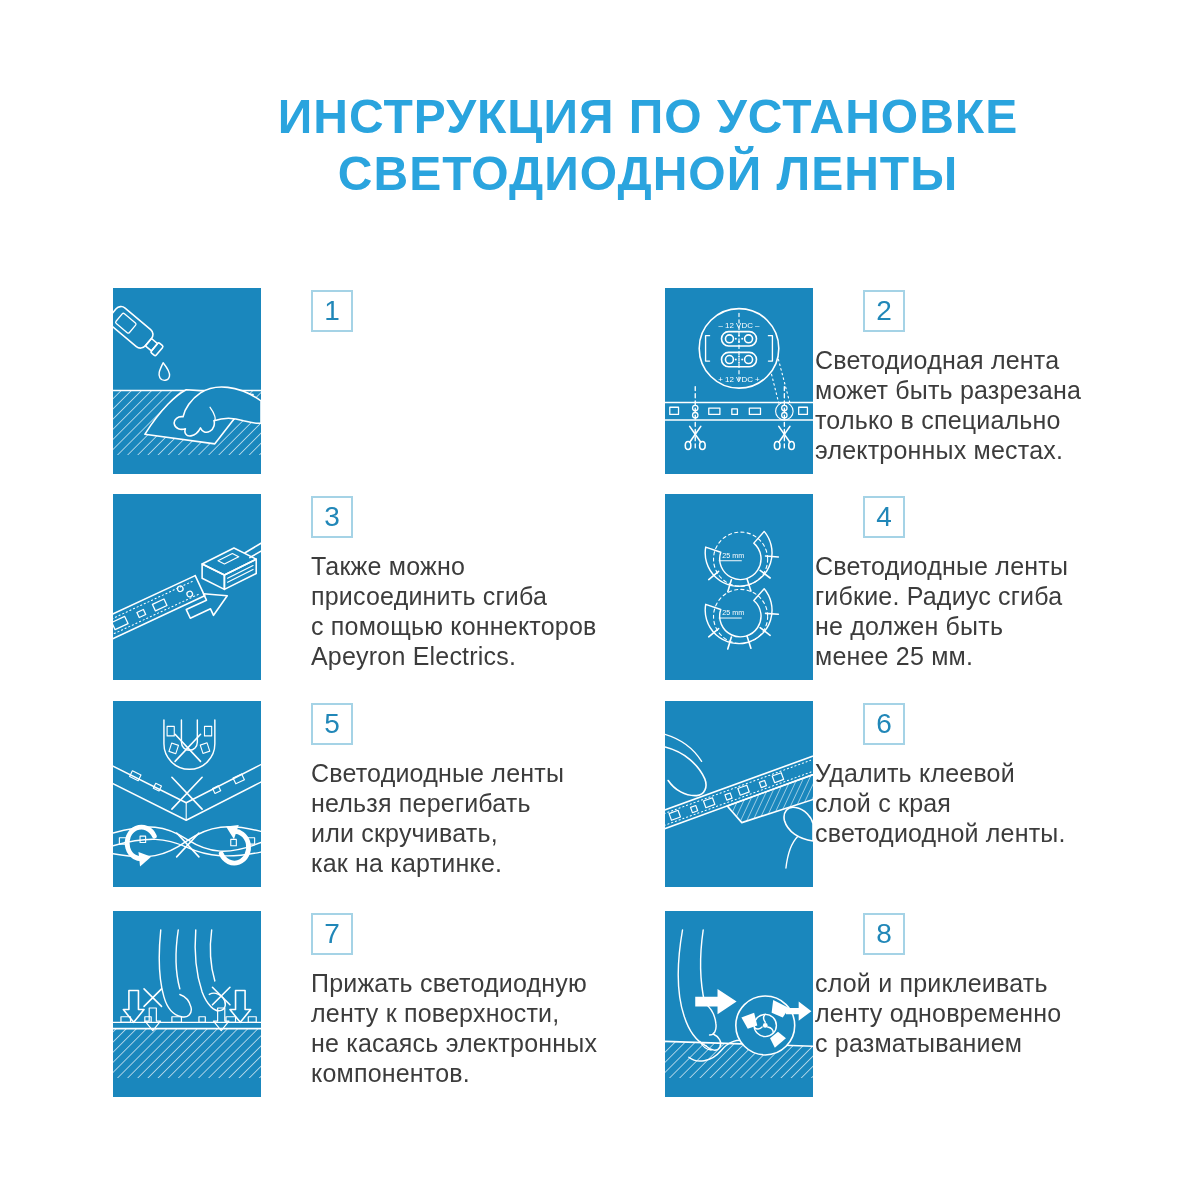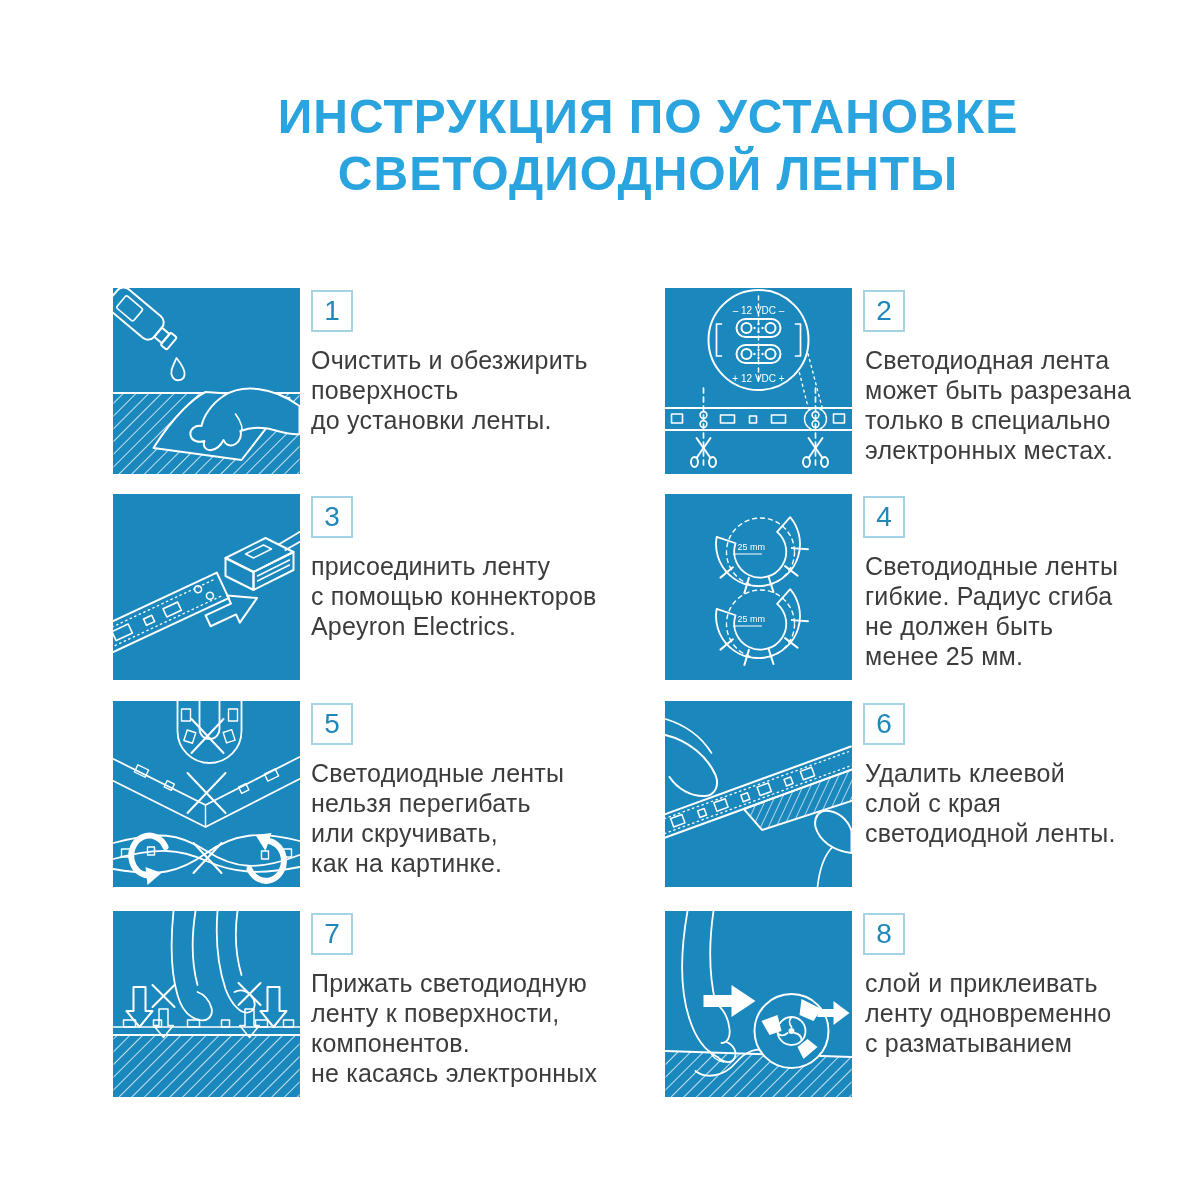--- a/index.html
+++ b/index.html
@@ -9,29 +9,29 @@
     --badge-number:#2187b8;
     --body-text:#3c3c3c;
   }
   html,body{margin:0;padding:0;background:#fff;}
   .page{position:relative;width:1200px;height:1200px;background:#fff;overflow:hidden;
         font-family:"Liberation Sans",sans-serif;margin-left:48px;}
   .title{position:absolute;top:88px;left:0;width:1200px;text-align:center;
          color:var(--title-blue);font-weight:bold;font-size:48px;line-height:57px;letter-spacing:1px;}
   .step{position:absolute;left:0;width:1200px;height:210px;}
   .r1{top:288px}.r2{top:494px}.r3{top:701px}.r4{top:911px}
-  .illus{position:absolute;top:0;width:187px;height:186px;background:var(--panel-blue);overflow:hidden;}
+  .illus{position:absolute;top:0;width:148px;height:186px;background:var(--panel-blue);overflow:hidden;}
   .colL .illus{left:65px}.colR .illus{left:617px}
   .badge{position:absolute;top:2px;width:42px;height:42px;border:2px solid var(--badge-border);
          box-sizing:border-box;display:flex;align-items:center;justify-content:center;
          color:var(--badge-number);font-size:28px;line-height:1;}
   .colL .badge{left:263px}.colR .badge{left:815px}
   .lines{position:absolute;top:57px;color:var(--body-text);font-size:25px;line-height:30px;
          letter-spacing:0.2px;white-space:nowrap;}
-  .colL .lines{left:263px}.colR .lines{left:817px}
+  .colL .lines{left:263px}.colR .lines{left:767px}
   .art{position:absolute;top:0;left:0;width:100%;height:100%;display:block;}
   .art path,.art line,.art rect,.art circle,.art ellipse,.art polygon,.art polyline{
     stroke:#fff;stroke-width:2;fill:none;stroke-linecap:round;stroke-linejoin:round;}
   .art text{fill:#fff;stroke:none;font-family:"Liberation Sans",sans-serif;}
 </style>
 </head>
 <body>
 
 <div class="page">
 
@@ -58,25 +58,20 @@
           <rect x="-2" y="28" width="22" height="16" rx="2" style="stroke-width:1.6"></rect>
           <rect x="46" y="30" width="10" height="12"></rect>
           <rect x="56" y="28" width="8" height="16" rx="2"></rect>
         </g>
         <path d="M63,70 C59,79 56,84 59,89 C62,94 70,93 71,87 C72,82 67,75 63,70 Z" style="stroke-width:1.8"></path>
       </svg>
     </div>
     <div class="badge">
         <span>1</span>
       </div>
-    <div class="lines">
-      <div>Очистить и обезжирить</div>
-      <div>поверхность</div>
-      <div>до установки ленты.</div>
-    </div>
   </section>
 
   <section class="step r1 colR">
     <div class="illus">
       <svg class="art" viewBox="0 0 186 186">
         <line x1="38" y1="100" x2="38" y2="178" style="stroke-dasharray:5 4;stroke-width:1.7"></line>
         <line x1="150" y1="100" x2="150" y2="178" style="stroke-dasharray:5 4;stroke-width:1.7"></line>
         <line x1="0" y1="120" x2="186" y2="120"></line>
         <line x1="0" y1="142" x2="186" y2="142"></line>
         <rect x="6" y="126" width="11" height="9" style="stroke-width:1.6"></rect>
@@ -165,21 +160,22 @@
           <line x1="144" y1="87" x2="176" y2="71" style="stroke-width:1.5"></line>
           <line x1="166" y1="50" x2="186" y2="38"></line>
           <line x1="172" y1="56" x2="186" y2="48"></line>
         </g>
       </svg>
     </div>
     <div class="badge">
         <span>3</span>
       </div>
     <div class="lines">
-      <div>присоединить ленту</div>
+      <div>Также можно</div>
+      <div>присоединить сгиба</div>
       <div>с помощью коннекторов</div>
       <div>Apeyron Electrics.</div>
     </div>
   </section>
 
   <section class="step r2 colR">
     <div class="illus">
       <svg class="art" viewBox="0 0 186 186">
         <g>
           <circle cx="95" cy="58" r="34" style="stroke-dasharray:4 4;stroke-width:1.4"></circle>
@@ -362,22 +358,22 @@
             <line x1="147" y1="72" x2="125" y2="94"></line>
         </g>
       </svg>
     </div>
     <div class="badge">
         <span>7</span>
       </div>
     <div class="lines">
       <div>Прижать светодиодную</div>
       <div>ленту к поверхности,</div>
+      <div>не касаясь электронных</div>
       <div>компонентов.</div>
-      <div>не касаясь электронных</div>
     </div>
   </section>
 
   <section class="step r4 colR">
     <div class="illus">
       <svg class="art" viewBox="0 0 186 186">
         <defs>
             <pattern id="p8" width="9" height="9" patternUnits="userSpaceOnUse" patternTransform="rotate(45)">
           <line x1="0" y1="0" x2="0" y2="9" style="stroke:#fff;stroke-width:1.5"></line>
             </pattern>

